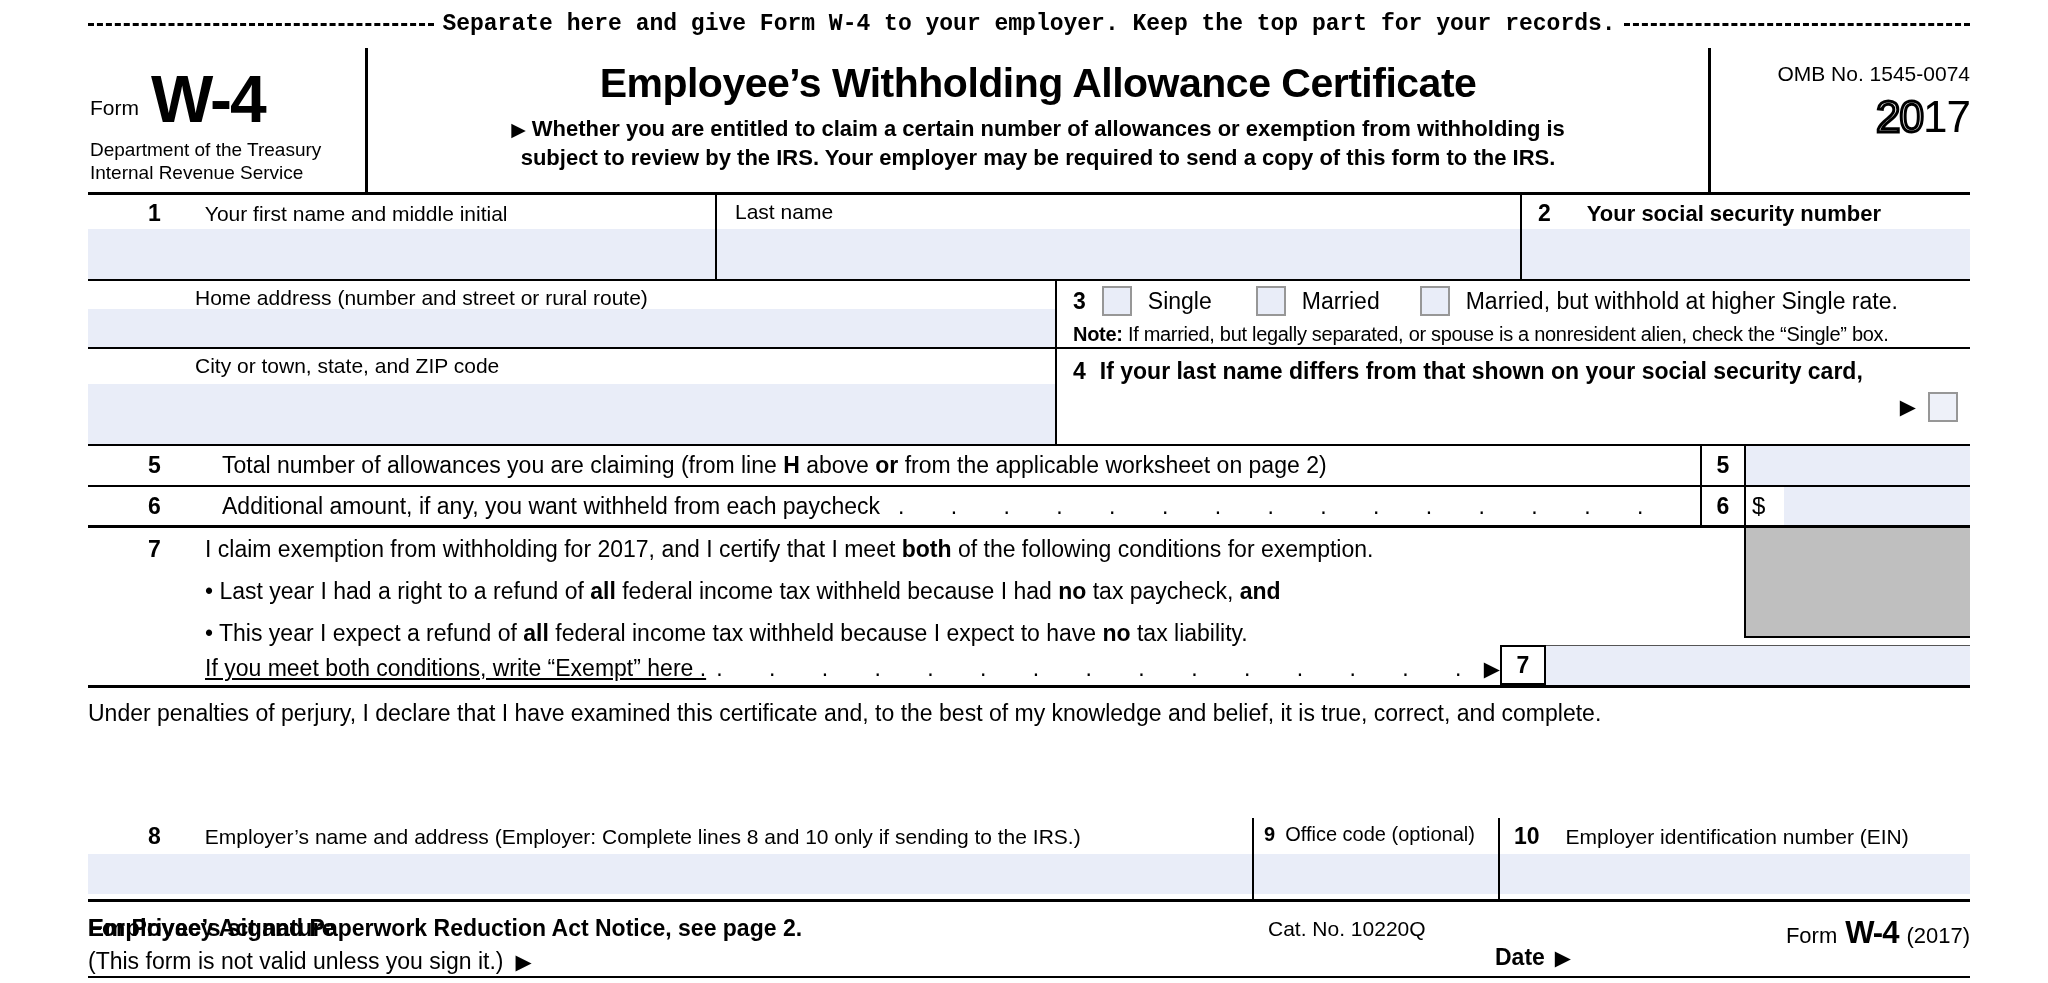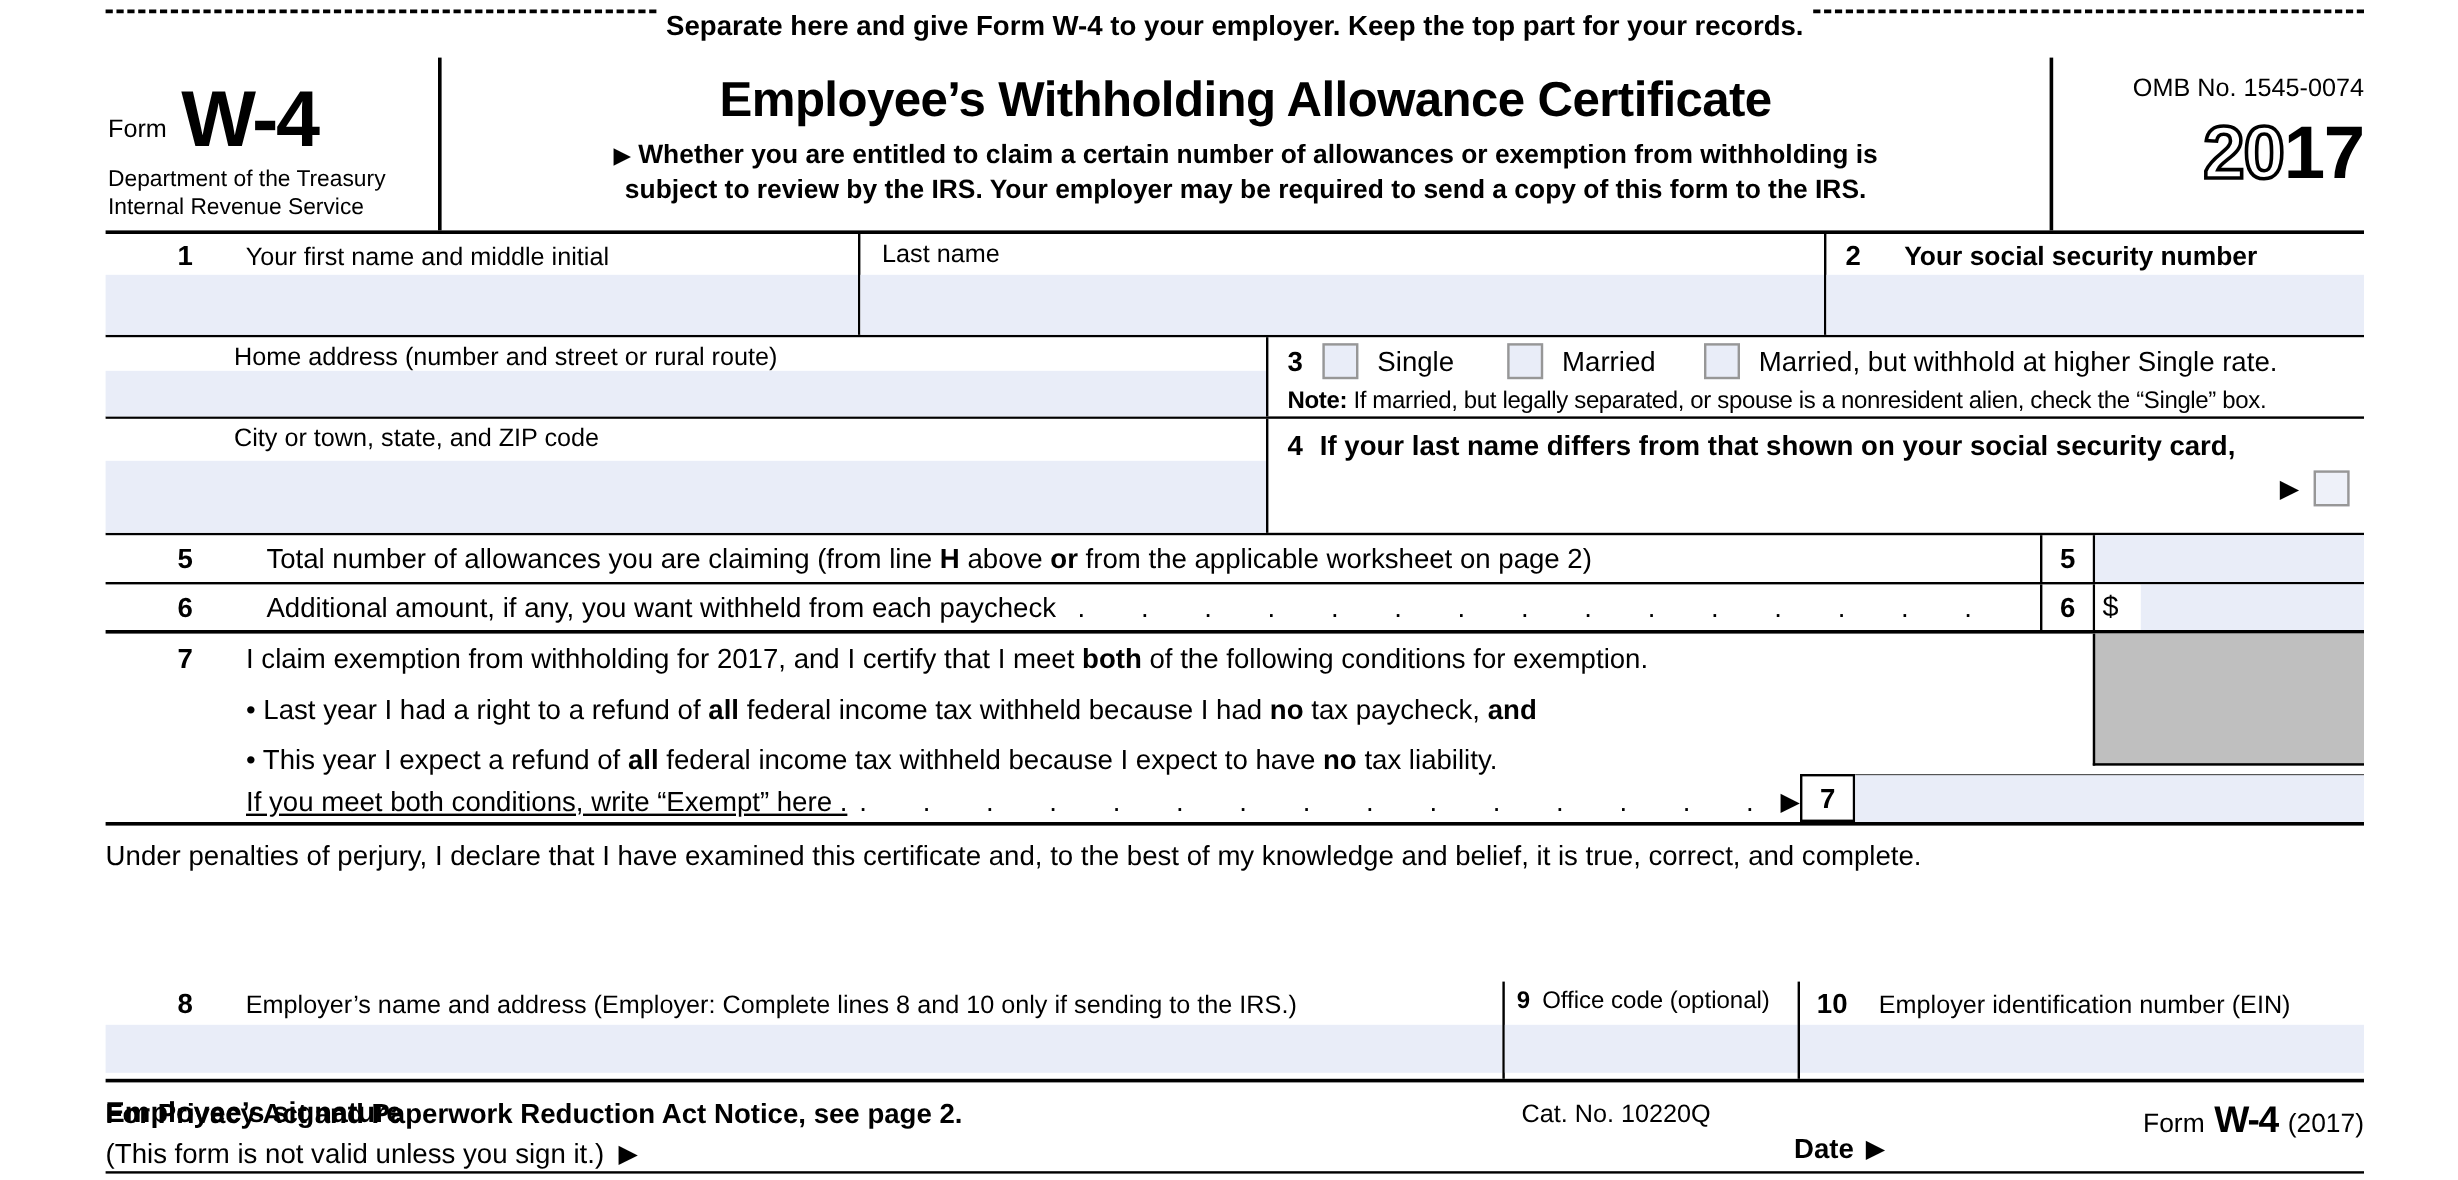--- a/index.html
+++ b/index.html
@@ -3,38 +3,38 @@
 <meta charset="utf-8">
 <style>
   html,body{margin:0;padding:0;background:#ffffff;}
   .page{position:relative;width:2048px;height:983px;background:#fff;overflow:hidden;
         font-family:"Liberation Sans","DejaVu Sans",sans-serif;color:#000;}
   .form{position:absolute;left:88px;top:0;width:1882px;height:983px;}
   .row{position:absolute;left:0;right:0;box-sizing:border-box;}
   .b{font-weight:bold;}
 
   
-  .sep{top:8px;height:32px;display:flex;gap:8px;}
+  .sep{top:8px;height:32px;display:flex;align-items:center;gap:8px;font-family:Liberation Mono, monospace;}
   .dash{flex:1;border-top:3px dashed #000;height:0;}
   .sep-text{font-size:23px;font-weight:bold;white-space:nowrap;}
 
   
   .header{top:48px;height:147px;display:flex;border-bottom:3px solid #000;}
   .h-left{width:280px;border-right:3px solid #000;box-sizing:border-box;padding-left:2px;}
   .formw4{display:flex;align-items:flex-end;gap:12px;margin-top:24px;}
   .form-word{font-size:21px;margin-bottom:6px;}
   .form-number{font-size:66px;font-weight:bold;line-height:0.82;letter-spacing:-2px;}
   .agency{font-size:19px;line-height:1.22;margin-top:12px;}
   .h-center{flex:1;text-align:center;}
   .title{font-size:41px;font-weight:bold;margin-top:12px;letter-spacing:-0.5px;}
   .subtitle{font-size:22px;font-weight:bold;line-height:1.32;margin-top:7px;}
   .sub-arrow{font-size:19px;margin-right:6px;}
   .h-right{width:262px;border-left:3px solid #000;box-sizing:border-box;text-align:right;}
   .omb{font-size:21px;margin-top:14px;}
-  .year{font-size:62px;font-weight:bold;margin-top:6px;letter-spacing:-1px;}
+  .year{font-size:44px;font-weight:normal;margin-top:6px;letter-spacing:-1px;}
   .year-outline{color:#fff;-webkit-text-stroke:3px #000;}
 
   
   .cell{position:relative;box-sizing:border-box;}
   .lab{font-size:21px;padding-top:5px;display:flex;align-items:baseline;}
   .num{font-size:23px;font-weight:bold;}
   .fld{position:absolute;left:0;right:0;bottom:0;background:#e9edf8;border:0;outline:none;
        font:23px "Liberation Sans","DejaVu Sans",sans-serif;padding:0 10px;box-sizing:border-box;width:100%;}
   .cb{width:30px;height:30px;background:#e9edf8;border:2px solid #979797;box-sizing:border-box;flex:none;}
 

